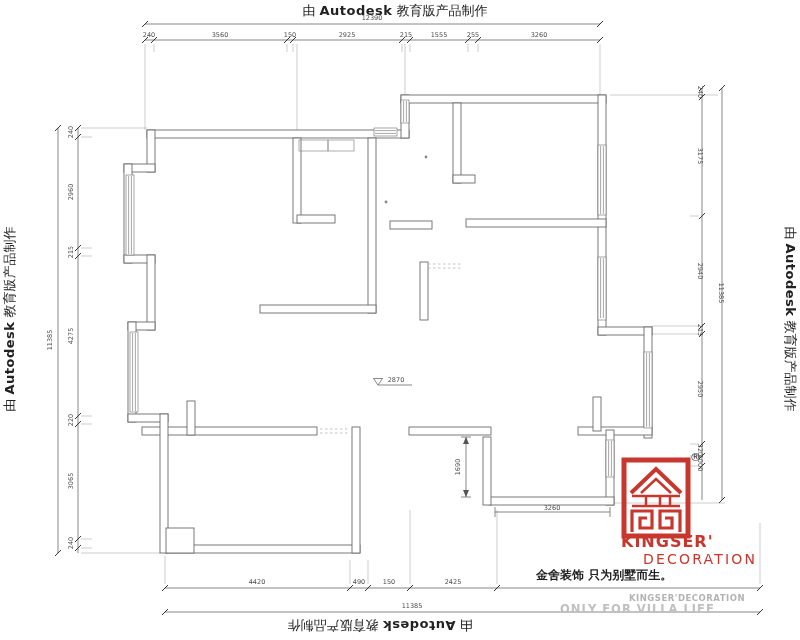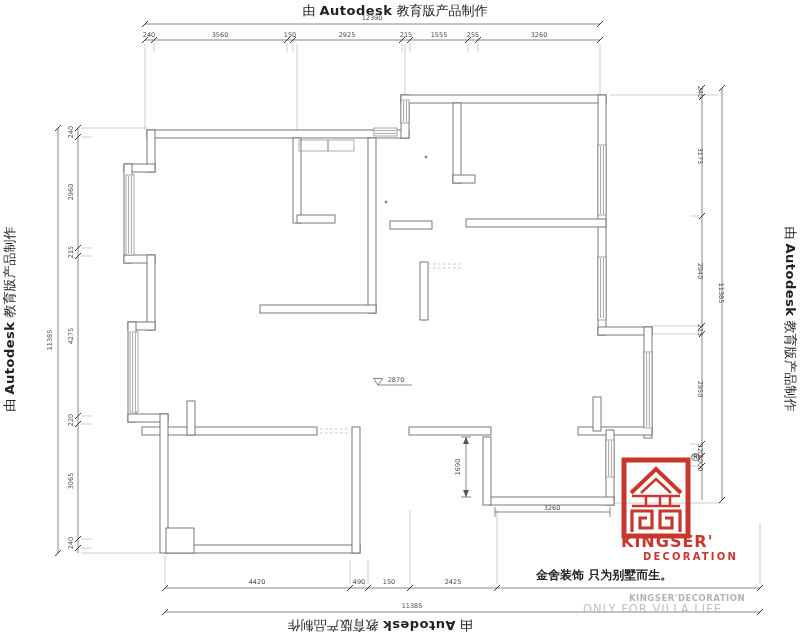--- a/index.html
+++ b/index.html
@@ -16,26 +16,26 @@
   .wall{fill:#ffffff;stroke:#6b6b6b;stroke-width:.9;}
   .win{fill:#ffffff;stroke:#6b6b6b;stroke-width:.6;}
   .dimline{stroke:#555;stroke-width:.7;fill:none;}
   .tick{stroke:#333;stroke-width:1;fill:none;}
   .ext{stroke:#9a9a9a;stroke-width:.5;fill:none;}
   .dash{stroke:#b5b5b5;stroke-width:.8;fill:none;stroke-dasharray:2.5 2.5;}
   .closet{fill:none;stroke:#8a8a8a;stroke-width:.7;}
   
   .logo-red{color:#C8372D;}
   #kingser-name{position:absolute;left:621px;top:532px;font-size:16px;font-weight:bold;letter-spacing:1px;}
-  #kingser-deco{position:absolute;left:621px;top:551px;font-size:10px;font-weight:bold;letter-spacing:2.2px;padding-left:22px;}
+  #kingser-deco{position:absolute;left:621px;top:551px;font-size:14px;font-weight:normal;letter-spacing:2.2px;padding-left:22px;}
   #tagline{position:absolute;left:536px;top:567px;width:240px;font-family:"DejaVu Serif","Liberation Serif",serif;
            font-size:12px;font-weight:600;color:#1f1f1f;white-space:nowrap;}
   #sub1{position:absolute;left:560px;top:593px;width:185px;text-align:right;font-size:8.5px;font-weight:bold;
         color:#b3b3b3;letter-spacing:.5px;}
-  #sub2{position:absolute;left:560px;top:602px;width:185px;text-align:center;font-size:11.5px;font-weight:normal;
+  #sub2{position:absolute;left:560px;top:602px;width:185px;font-size:11.5px;font-weight:bold;
         color:#c0c0c0;letter-spacing:1px;}
   #rmark{position:absolute;left:690px;top:451px;font-size:11px;color:#333;}
 </style>
 </head>
 <body>
 
 <div id="stage">
 
   
   <div class="edge-label" id="edge-top"><span>由 </span><b>Autodesk</b><span> 教育版产品制作</span></div>

